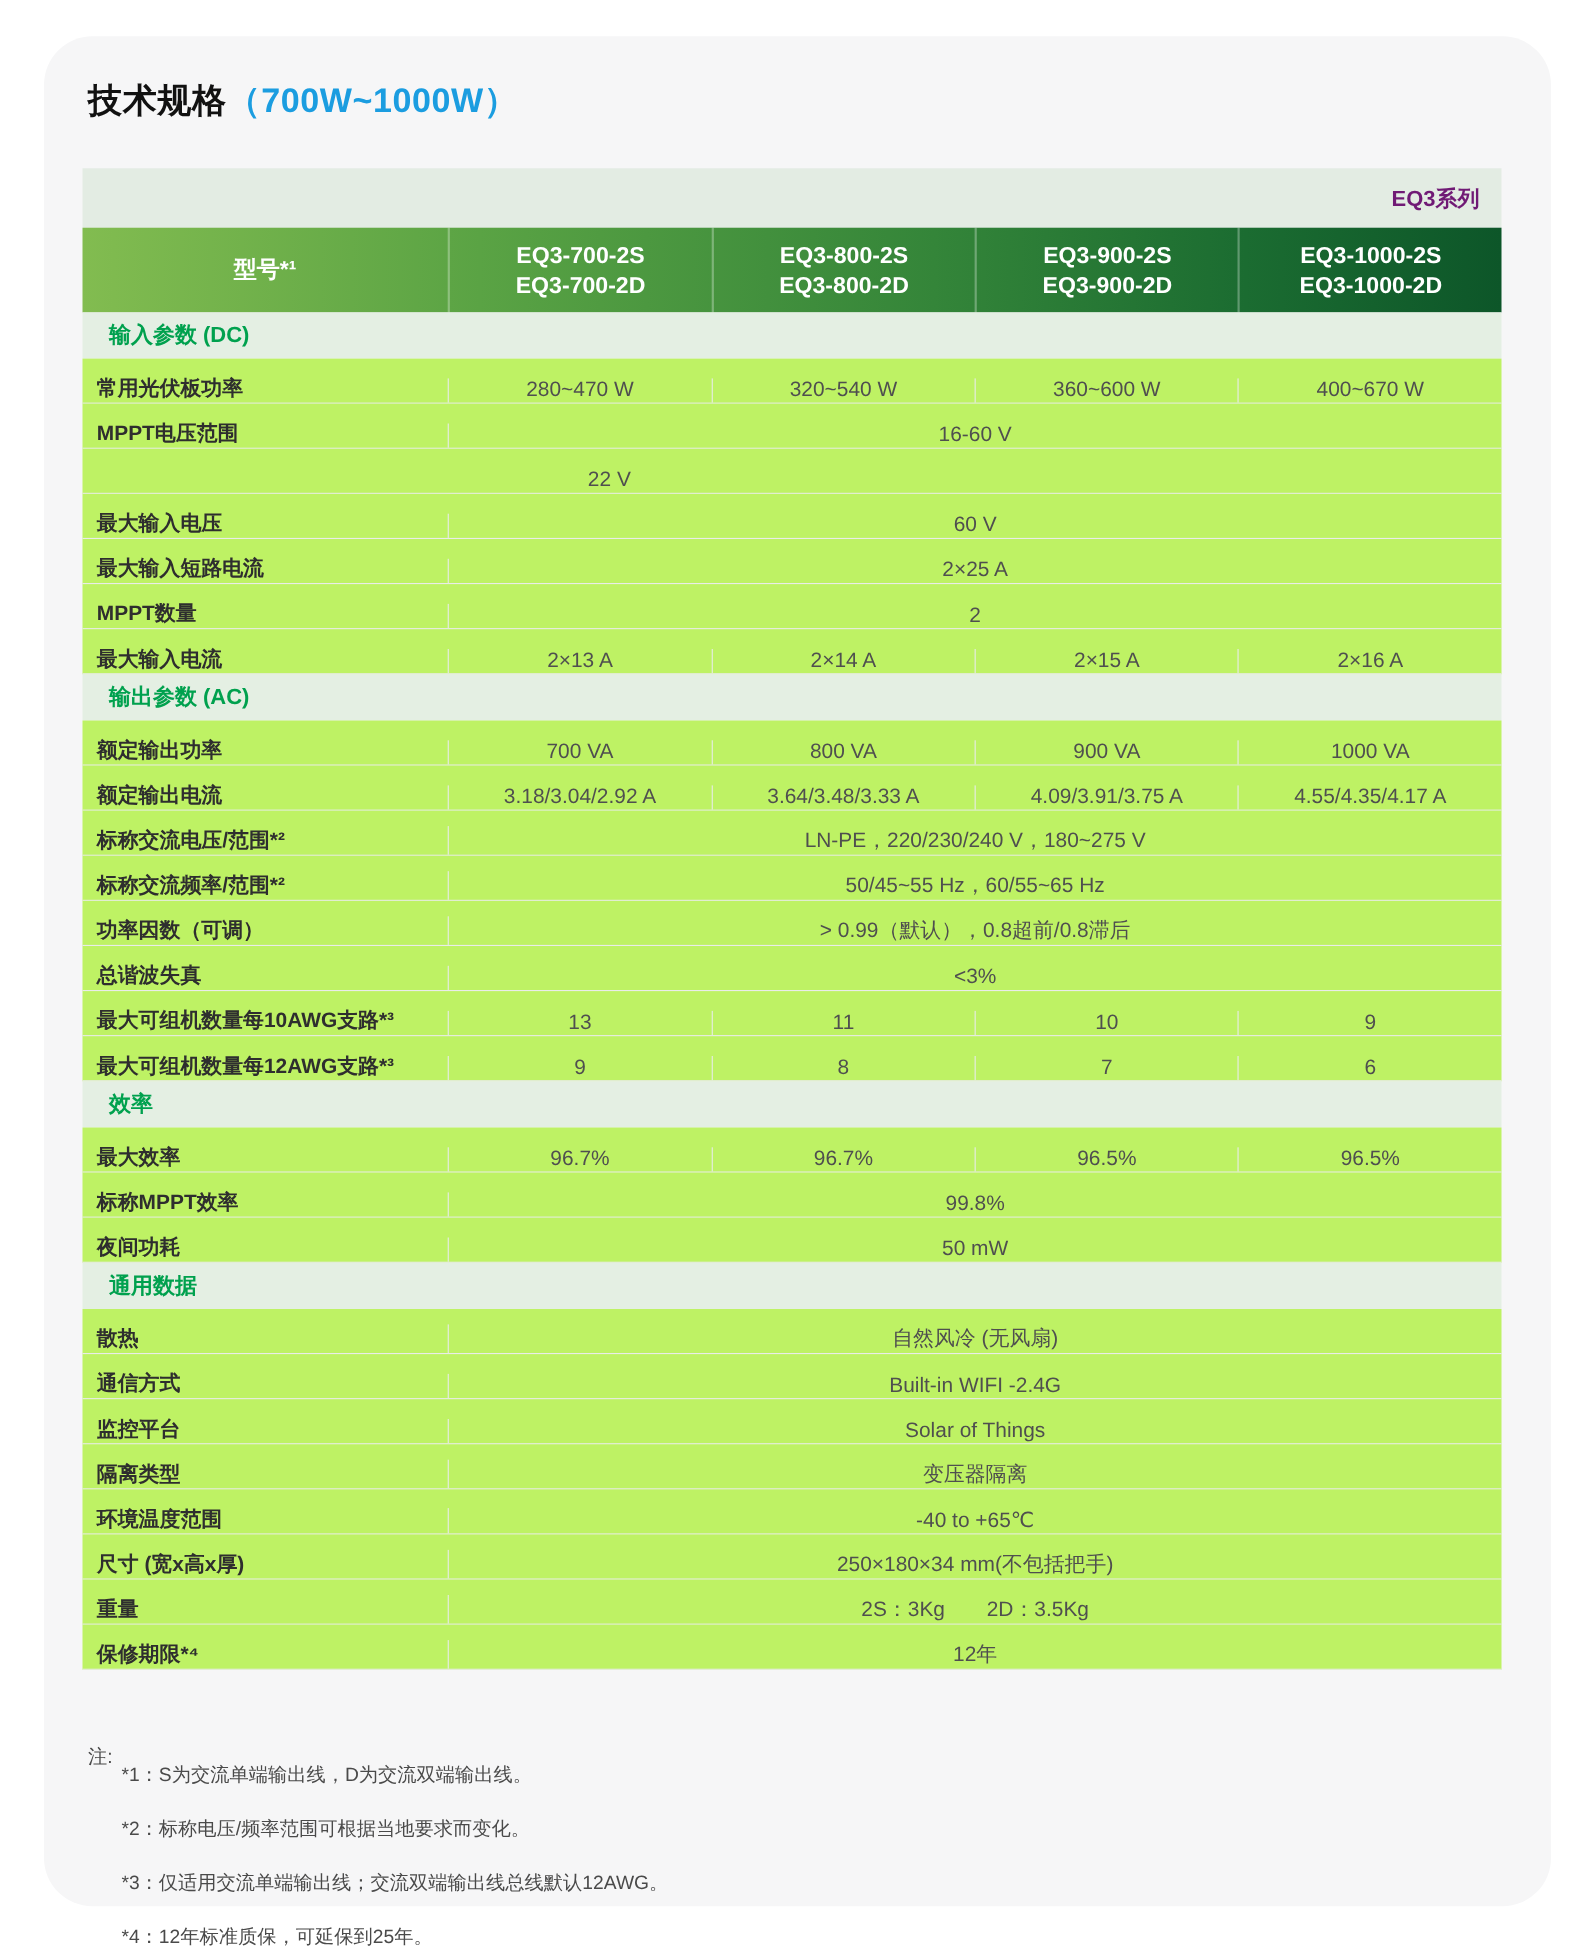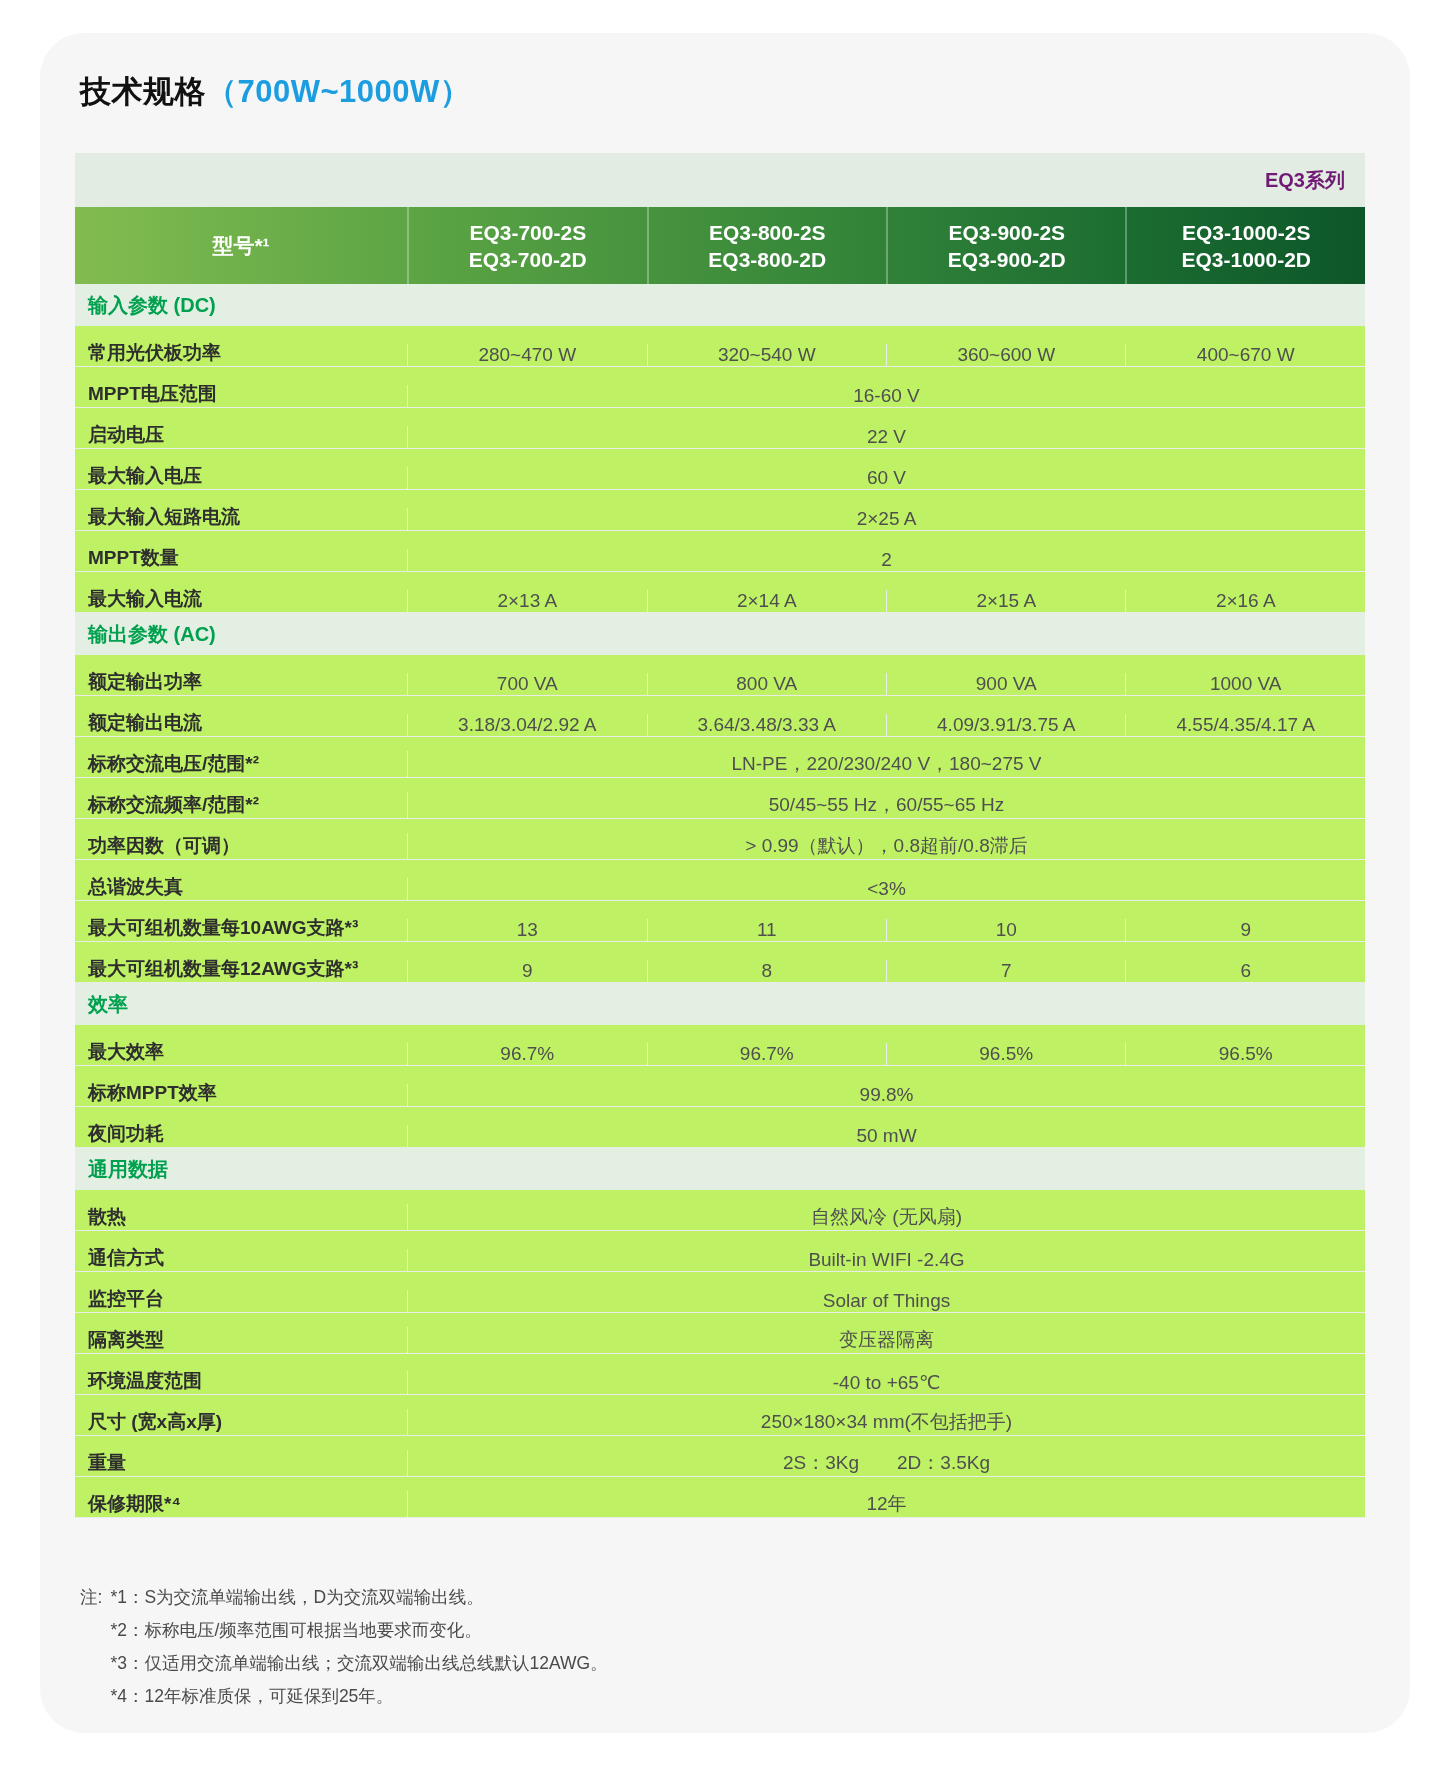--- a/index.html
+++ b/index.html
@@ -28,34 +28,34 @@
       justify-content:center; color:#ffffff; font-weight:bold; font-size:21px;
       line-height:27px; text-align:center; }
   .header-row .hcell + .hcell { border-left:2px solid rgba(255,255,255,0.30); }
 
   .col-label { width:25.74%; }
   .col-val   { width:18.565%; }
   .col-span  { width:74.26%; }
 
   .section-bar { height:42px; line-height:42px; background:#e4efe3;
                  color:#00a14e; font-size:20px; font-weight:bold;
-                 padding-left:13px; }
+                 padding-left:24px; }
 
   .row { height:41px; display:flex; background:#bef264;
          border-bottom:1px solid #e9ece9;align-items:flex-end; }
   .row .cell { display:flex; align-items:center; font-size:19px; }
   .row .cell + .cell { border-left:1px solid #e9ece9; }
   .row .label { padding-left:13px; color:#2e2e2e; font-weight:600; }
   .row .value { justify-content:center; text-align:center; color:#4f4f4f; }
 
   
   .notes { position:absolute; left:40px; top:1548px; display:flex;
            font-size:17.5px; color:#4a4a4a; }
   .notes .prefix { line-height:33px; margin-right:8px; }
-  .note-items .note-line { line-height:33px; }
+  .note-items .note-line { line-height:33px;margin-top:16px; }
 </style>
 </head>
 <body>
 
 <div class="card">
 
   <div class="page-title">
     <span>技术规格</span><span class="range">（700W~1000W）</span>
   </div>
 
@@ -92,21 +92,20 @@
           <div class="cell value col-val">280~470 W</div>
           <div class="cell value col-val">320~540 W</div>
           <div class="cell value col-val">360~600 W</div>
           <div class="cell value col-val">400~670 W</div>
         </div>
         <div class="row">
           <div class="cell label col-label">MPPT电压范围</div>
           <div class="cell value col-span">16-60 V</div>
         </div>
         <div class="row">
-          <div class="cell label col-label">启动电压</div>
           <div class="cell value col-span">22 V</div>
         </div>
         <div class="row">
           <div class="cell label col-label">最大输入电压</div>
           <div class="cell value col-span">60 V</div>
         </div>
         <div class="row">
           <div class="cell label col-label">最大输入短路电流</div>
           <div class="cell value col-span">2×25 A</div>
         </div>

